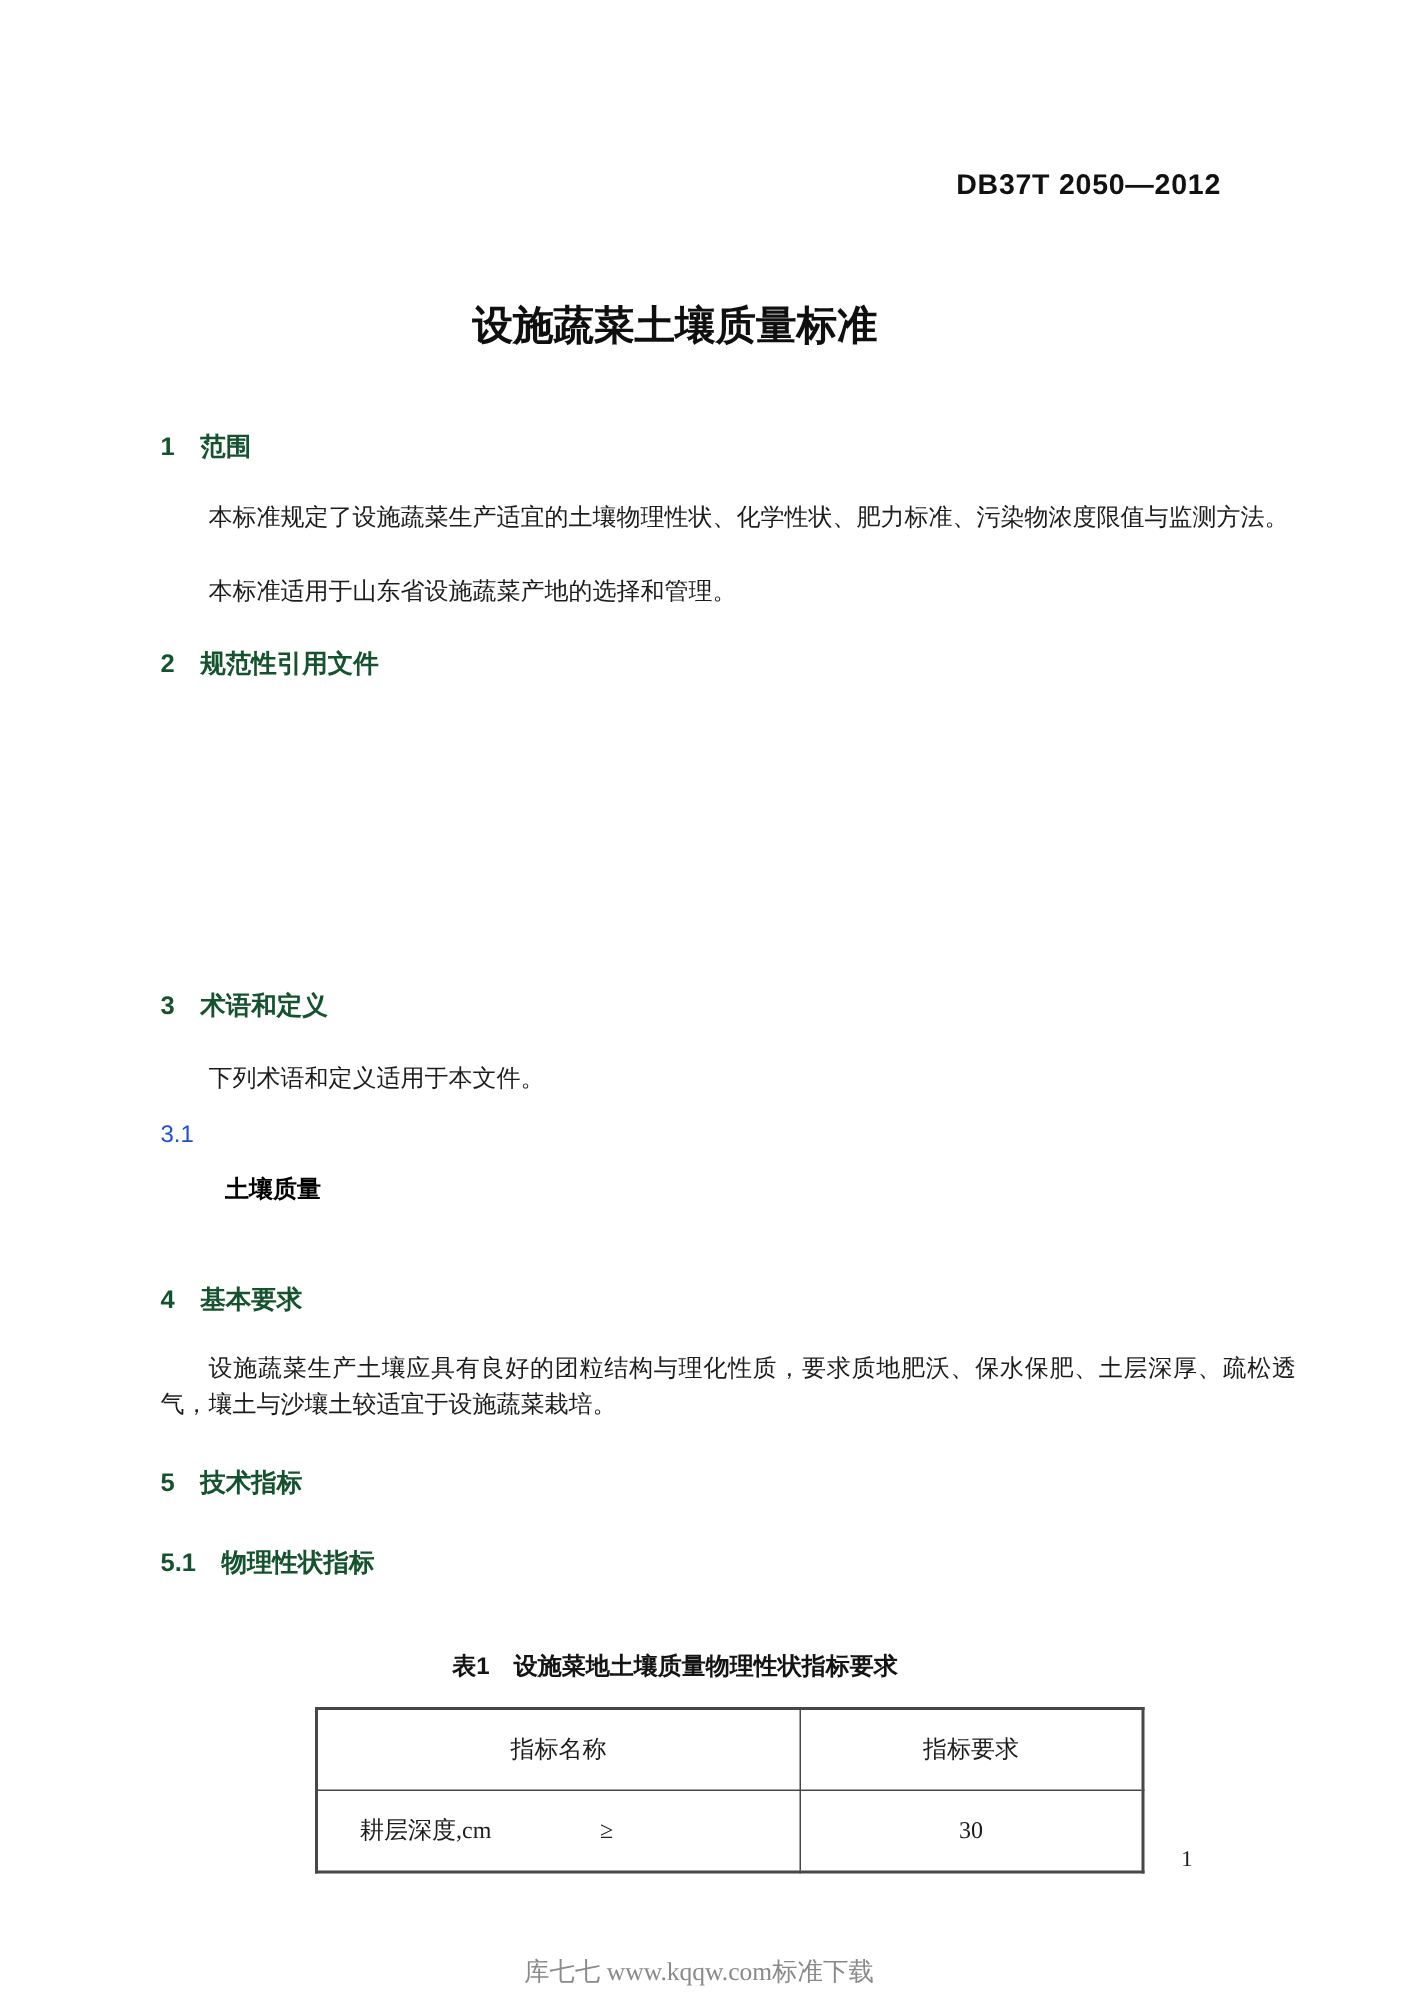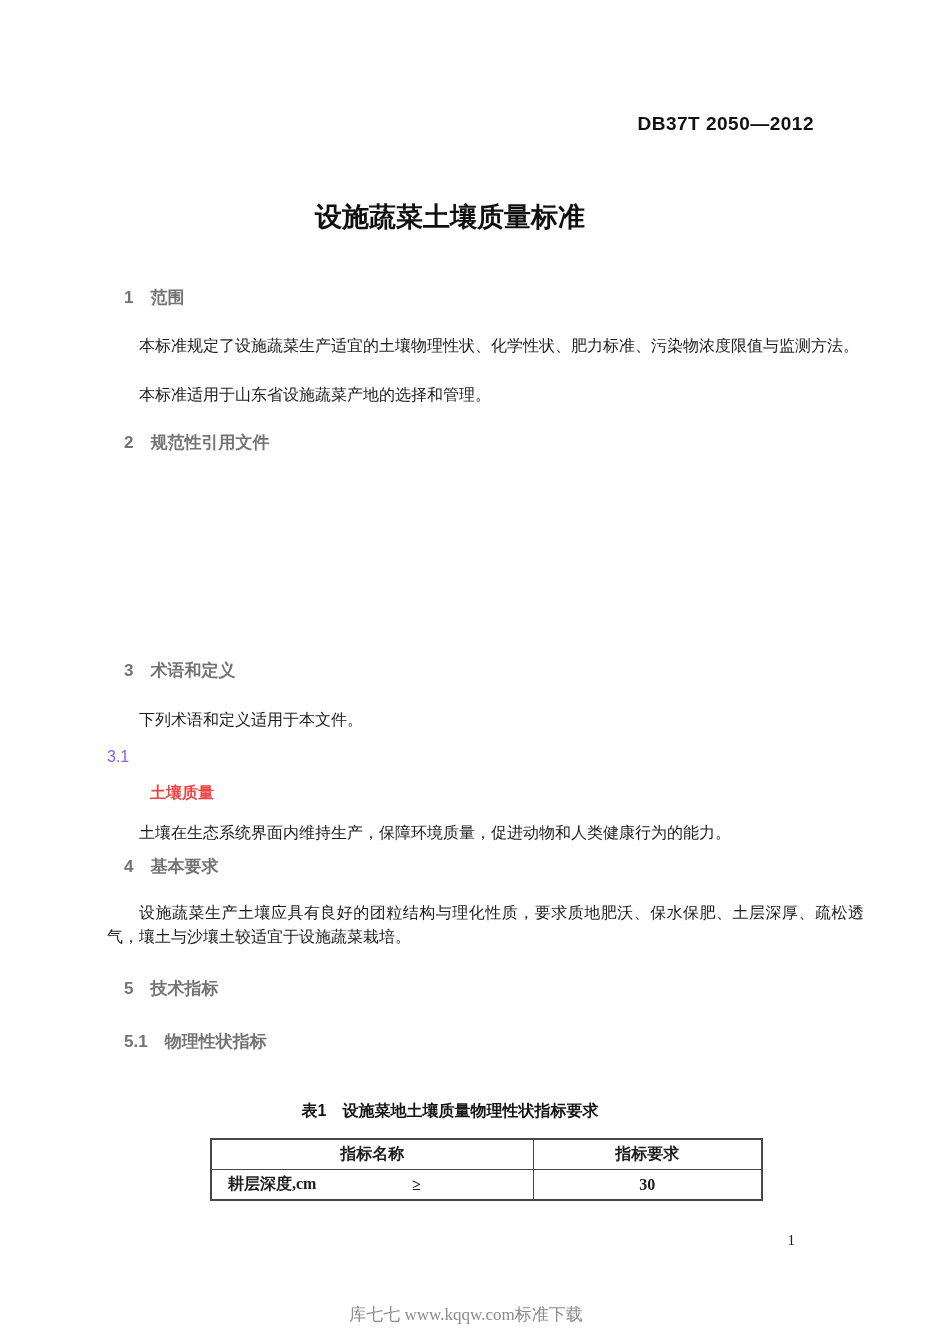--- a/index.html
+++ b/index.html
@@ -32,25 +32,25 @@
     left: 0;
     width: 100%;
     text-align: center;
     font-family: "Liberation Sans", "DejaVu Sans", sans-serif;
     font-weight: bold;
     font-size: 27px;
     color: #0f0f0f;
   }
 
   .sec-heading {
-    left: 124px;
+    left: 107px;
     font-family: "Liberation Sans", "DejaVu Sans", sans-serif;
     font-weight: bold;
     font-size: 17px;
-    color: #737373;
+    color: #14532d;
     white-space: nowrap;
   }
   .sec-heading .hnum { display: inline-block; }
   .sec-heading .hlabel { display: inline-block; margin-left: 17px; }
 
   .body-par {
     left: 107px;
     width: 757px;
     font-size: 16px;
     line-height: 24px;
@@ -64,28 +64,28 @@
     width: 725px;
     font-size: 16px;
     line-height: 25px;
     color: #1c1c1c;
   }
 
   .clause-num {
     left: 107px;
     font-family: "Liberation Sans", "DejaVu Sans", sans-serif;
     font-size: 16px;
-    color: #8b5cf6;
+    color: #1d4ed8;
   }
   .term-title {
     left: 150px;
     font-family: "Liberation Sans", "DejaVu Sans", sans-serif;
     font-weight: bold;
     font-size: 16px;
-    color: #ef4444;
+    color: #000000;
   }
 
   .table-caption {
     top: 1101px;
     left: 0;
     width: 100%;
     text-align: center;
     font-family: "Liberation Sans", "DejaVu Sans", sans-serif;
     font-weight: bold;
     font-size: 16px;
@@ -97,22 +97,22 @@
     left: 210px;
     width: 553px;
     border-collapse: collapse;
     font-size: 16px;
     color: #1c1c1c;
     border: 2px solid #474747;
   }
   table.spec th, table.spec td {
     border: 1.5px solid #474747;
     height: 29px;
-    padding: 0;
-    font-weight: bold;
+    padding: 12px;
+    font-weight: normal;
     text-align: center;
     margin-top: 44px;
   }
   table.spec col.c1 { width: 323px; }
   table.spec col.c2 { width: 230px; }
   .cell-split {
     display: flex;
     justify-content: space-between;
     align-items: center;
     padding: 0 112px 0 16px;
@@ -151,21 +151,20 @@
   <div class="abs sec-heading" style="top:431px">
     <span class="hnum">2</span><span class="hlabel">规范性引用文件</span>
   </div>
 
   <div class="abs sec-heading" style="top:659px">
     <span class="hnum">3</span><span class="hlabel">术语和定义</span>
   </div>
   <div class="abs body-par" style="top:708px">下列术语和定义适用于本文件。</div>
   <div class="abs clause-num" style="top:748px">3.1</div>
   <div class="abs term-title" style="top:783px">土壤质量</div>
-  <div class="abs body-par" style="top:821px">土壤在生态系统界面内维持生产，保障环境质量，促进动物和人类健康行为的能力。</div>
 
   <div class="abs sec-heading" style="top:855px">
     <span class="hnum">4</span><span class="hlabel">基本要求</span>
   </div>
   <div class="abs body-par" style="top:901px">设施蔬菜生产土壤应具有良好的团粒结构与理化性质，要求质地肥沃、保水保肥、土层深厚、疏松透气，壤土与沙壤土较适宜于设施蔬菜栽培。</div>
 
   <div class="abs sec-heading" style="top:977px">
     <span class="hnum">5</span><span class="hlabel">技术指标</span>
   </div>
   <div class="abs sec-heading" style="top:1030px">

